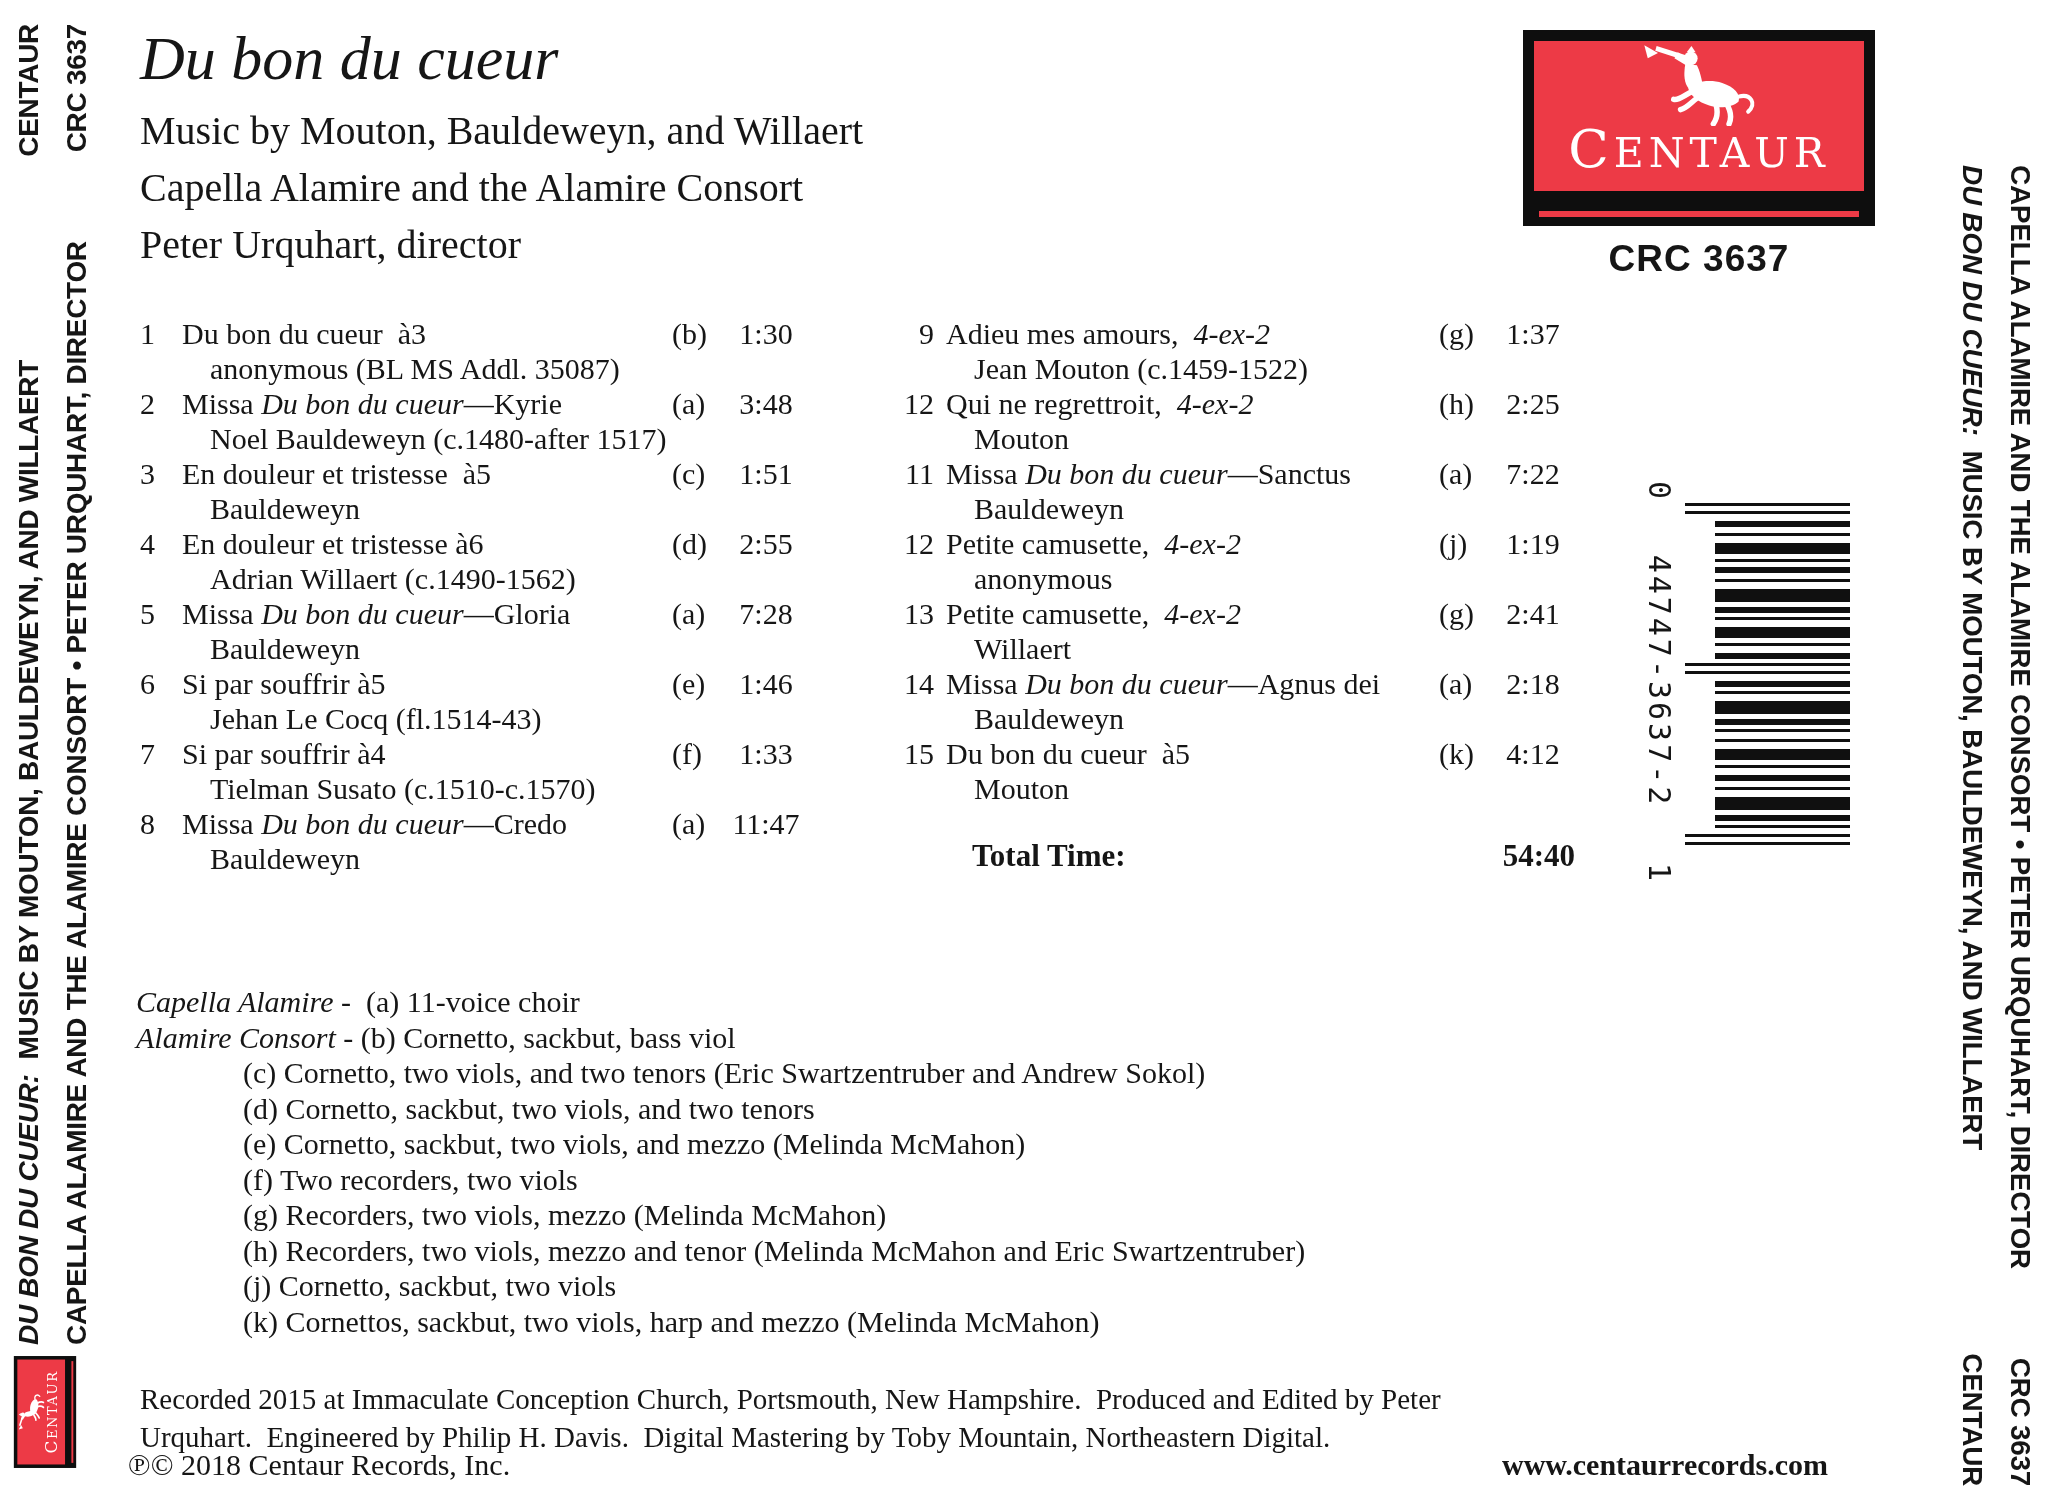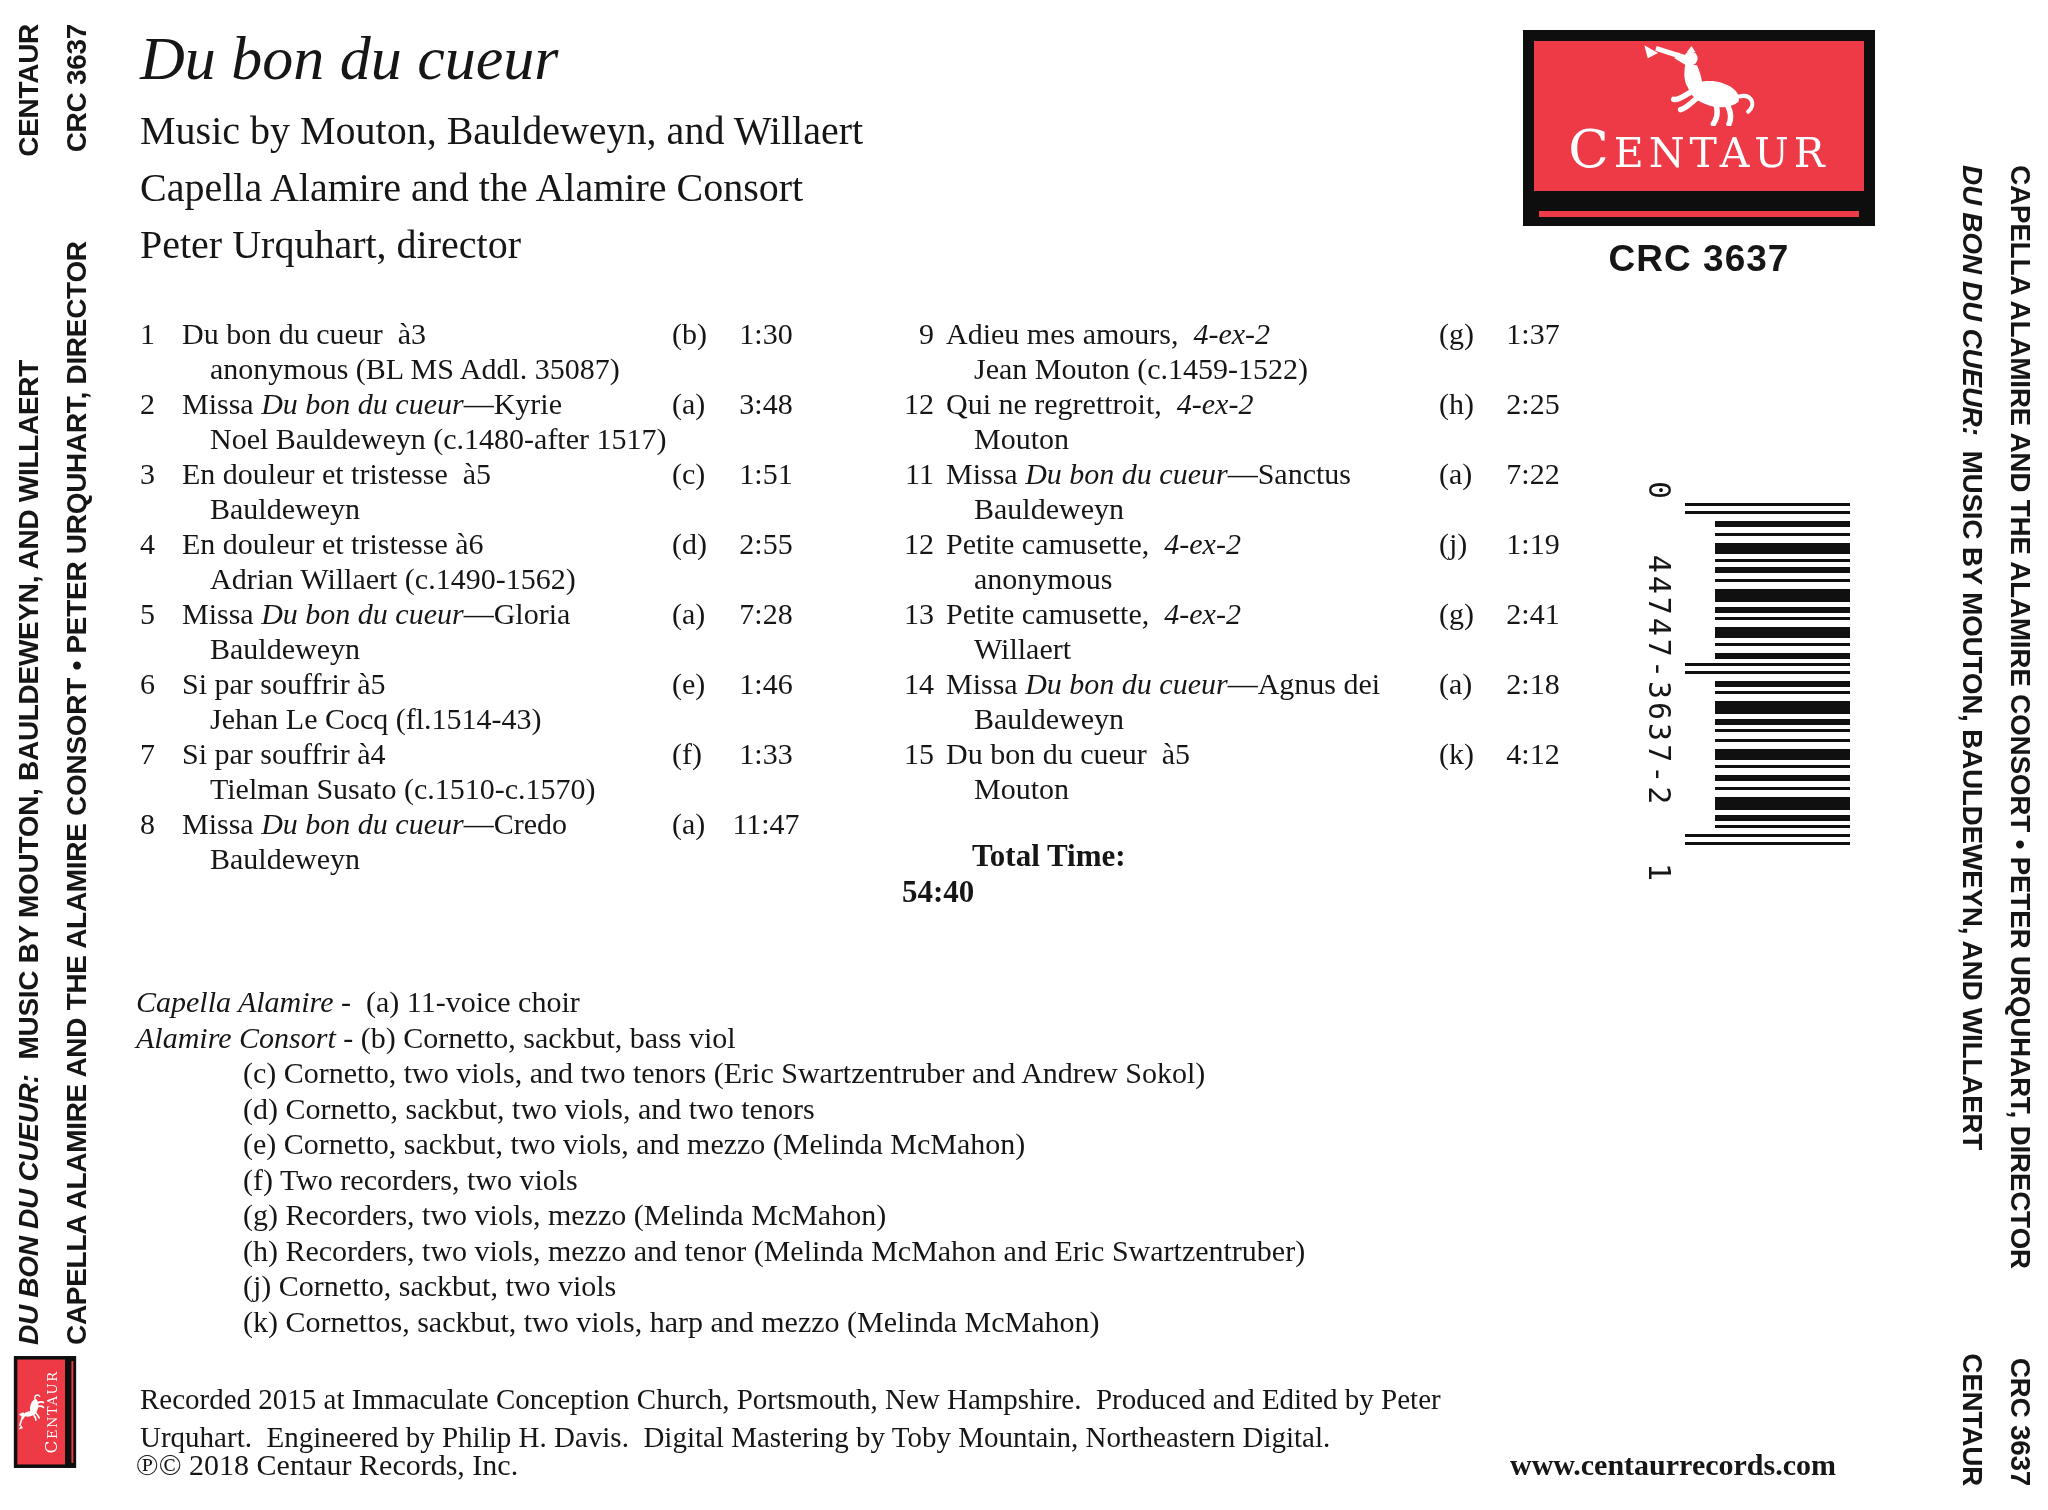--- a/index.html
+++ b/index.html
@@ -48,33 +48,33 @@
   .tracks-right{left:902px;width:673px;}
   .track{display:grid;grid-template-columns:42px 1fr 58px 84px;min-height:70px;}
   .tracks-right .track{grid-template-columns:44px 1fr 58px 84px;}
   .tracks-right .t-num{text-align:right;padding-right:12px;}
   .t-main{white-space:pre-wrap;}
   .t-main i{white-space:pre-wrap;}
   .t-code{padding-left:6px;}
   .t-time{text-align:center;}
   .t-sub{grid-column:2/5;margin-left:28px;white-space:pre-wrap;}
   .total-row{position:absolute;left:902px;top:838px;width:673px;display:flex;
-             justify-content:space-between;font-weight:bold;font-size:31px;flex-direction:column;}
+             justify-content:space-between;font-weight:bold;font-size:31px;}
   .total-label{margin-left:70px;}
 
   
   .legend{position:absolute;left:136px;top:984px;width:1760px;font-size:30px;line-height:35.5px;}
   .legend-row{white-space:pre;}
   .lg-label{font-style:italic;}
   .legend-row.indent{padding-left:107px;}
 
   
   .credits{position:absolute;left:140px;top:1380px;width:1780px;font-size:29px;line-height:38px;}
   .credits div{white-space:pre;}
-  .footer{position:absolute;left:136px;top:1448px;width:1700px;display:flex;
+  .footer{position:absolute;left:128px;top:1448px;width:1700px;display:flex;
           justify-content:space-between;font-size:30px;}
   .website{font-weight:bold;}
 
   
   .barcode{position:absolute;left:1650px;top:503px;width:200px;height:344px;}
   .bc-bars{position:absolute;right:0;top:0;}
   .bc-num-wrap{position:absolute;left:-12px;top:-22px;width:44px;height:400px;}
   .bc-num{position:absolute;left:50%;top:50%;width:400px;height:44px;
           transform:translate(-50%,-50%) rotate(90deg);
           display:flex;justify-content:space-between;align-items:center;

